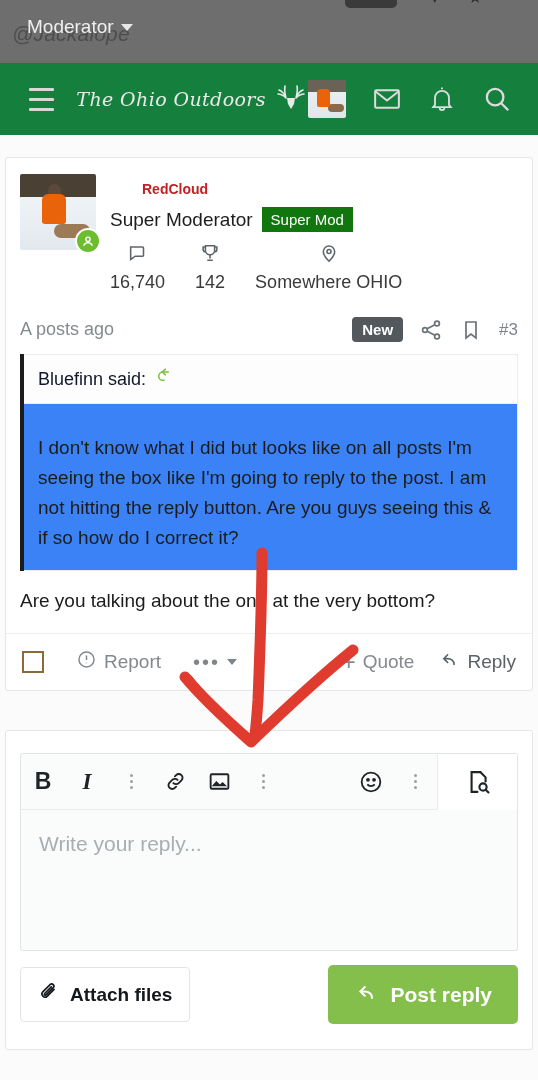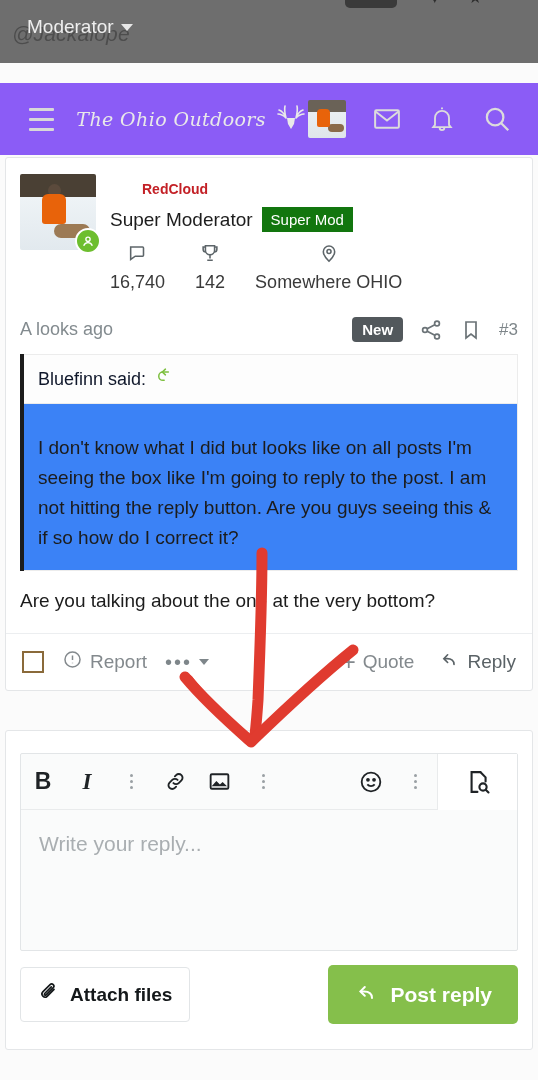--- a/index.html
+++ b/index.html
@@ -33,21 +33,21 @@
   }
   .mod-drop .lbl { font-size: 19px; color: #efefef; }
   .mod-drop .caret {
     width: 0; height: 0; border-left: 6px solid transparent;
     border-right: 6px solid transparent; border-top: 7px solid #e8e8e8;
   }
 
   
   .navbar {
     position: absolute; left: 0; top: 63px; width: 538px; height: 72px;
-    background: #8b5cf6; display: flex; align-items: center; margin-top: 20px;
+    background: #15803d; display: flex; align-items: center;
   }
   .burger { margin-left: 29px; width: 34px; display: flex; flex-direction: column; gap: 7px; }
   .burger span { display: block; height: 3px; background: #d8d8d8; border-radius: 1px; }
   .brand {
     margin-left: 22px; display: flex; align-items: center; gap: 8px;
   }
   .brand-text {
     font-family: "DejaVu Serif", serif; font-size: 19px; color: #e9e9e9;
     letter-spacing: .4px; font-style: italic; white-space: nowrap;
   }
@@ -114,21 +114,21 @@
   }
   .quote-author { font-size: 18px; color: #0f172a; }
   .quote-body {
     background: #3b82f6; border: 1px solid #ececec; border-left: none;
     padding: 29px 14px 17px 14px; font-size: 19px; line-height: 30px; color: #1c1c1c;
   }
   .post-body { padding: 16px 14px 18px 14px; font-size: 19px; line-height: 28px; color: #1c1c1c; }
 
   .actions {
     border-top: 1px solid #eceef0; display: flex; align-items: center;
-    padding: 14px 16px 15px 16px; gap: 18px;
+    padding: 14px 16px 15px 16px; gap: 32px;
   }
   .chk { width: 22px; height: 22px; border: 2px solid #8a6a3a; background: #fff; flex: none; }
   .act { display: flex; align-items: center; gap: 7px; font-size: 19px; color: #83898d; }
   .act.dark { color: #5a6266; }
   .act-right { margin-left: auto; display: flex; align-items: center; gap: 24px; }
   .dots-h { letter-spacing: 2px; font-size: 20px; color: #7e868a; line-height: 10px; }
   .caret-sm { width: 0; height: 0; border-left: 5px solid transparent; border-right: 5px solid transparent; border-top: 6px solid #7e868a; }
 
   
   .editor-card {
@@ -273,21 +273,21 @@
                 <circle cx="12" cy="10.3" r="2.2"></circle>
               </svg>
             </span>
             <span>Somewhere OHIO</span>
           </span>
         </div>
       </div>
     </div>
 
     <div class="post-meta">
-      <span class="tstamp">A looks ago</span>
+      <span class="tstamp">A posts ago</span>
       <span class="meta-right">
         <span class="new-pill">New</span>
         <span class="muted-ico">
           <svg width="24" height="24" viewBox="0 0 24 24" fill="none" stroke="#6b7377" stroke-width="1.7">
             <circle cx="18" cy="5.5" r="2.4"></circle>
               <circle cx="6" cy="12" r="2.4"></circle>
               <circle cx="18" cy="18.5" r="2.4"></circle>
             <path d="M8.2 10.8 15.8 6.8M8.2 13.2l7.6 4"></path>
           </svg>
         </span>

